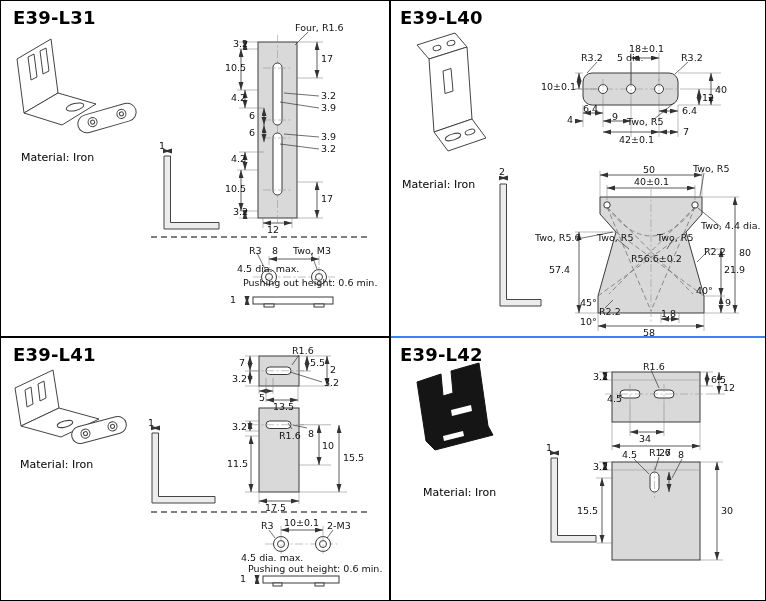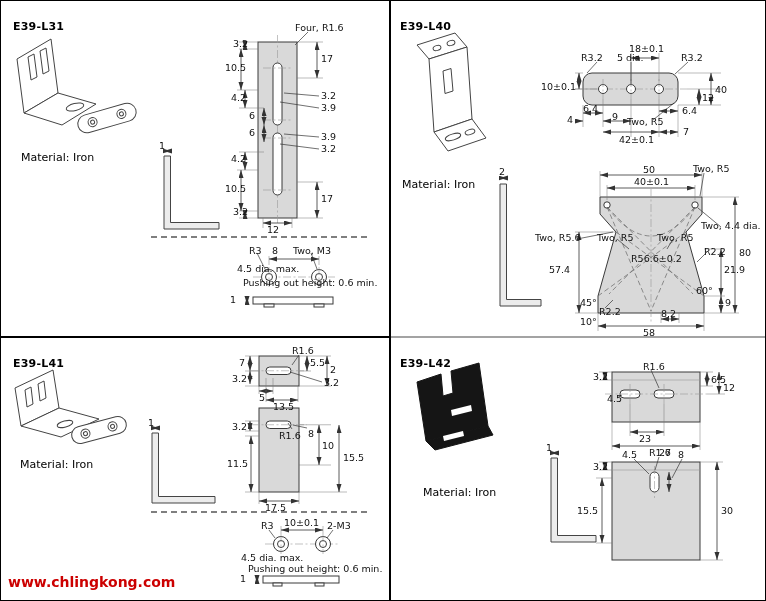--- a/index.html
+++ b/index.html
@@ -1,22 +1,22 @@
 <!DOCTYPE html>
 <html><head>
 <meta charset="utf-8">
 <style>
   html,body{margin:0;padding:0;background:#fff;}
   .sheet{position:relative;width:766px;height:601px;background:#fff;border:1px solid #000;box-sizing:border-box;font-family:"DejaVu Sans",sans-serif;overflow:hidden;}
   .grid{display:grid;grid-template-columns:390px 374px;grid-template-rows:337px 262px;width:764px;height:599px;}
   .panel{position:relative;box-sizing:border-box;overflow:hidden;background:#fff;}
   .panel.tl{border-right:2px solid #000;border-bottom:2px solid #000;}
-  .panel.tr{border-bottom:2px solid #a3a3a3;}
+  .panel.tr{border-bottom:2px solid #3b82f6;}
   .panel.bl{border-right:2px solid #000;}
-  .panel-title{position:absolute;left:12px;top:19px;font-size:11px;font-weight:bold;color:#000;letter-spacing:.2px;}
+  .panel-title{position:absolute;left:12px;top:6px;font-size:18px;font-weight:bold;color:#000;letter-spacing:.2px;}
   .panel.tr .panel-title,.panel.br .panel-title{left:9px;}
   .material{position:absolute;font-size:11px;color:#000;white-space:nowrap;}
   .dim{position:absolute;font-size:9.5px;line-height:1;color:#111;white-space:nowrap;}
   .watermark{position:absolute;left:7px;top:573px;font-size:14px;font-weight:bold;color:#cc0000;z-index:30;}
   svg.layer{position:absolute;left:0;top:0;}
   .dl{stroke:#333;stroke-width:.8;}
   .ext{stroke:#777;stroke-width:.5;}
   .cl{stroke:#999;stroke-width:.6;stroke-dasharray:8 2.5 2 2.5;}
   .ldr{stroke:#333;stroke-width:.7;fill:none;}
 </style>
@@ -271,25 +271,25 @@
     <span class="dim" style="left:310px;top:220px">Two, 4.4 dia.</span>
     <span class="dim" style="left:144px;top:232px">Two, R5.6</span>
     <span class="dim" style="left:206px;top:232px">Two, R5</span>
     <span class="dim" style="left:266px;top:232px">Two, R5</span>
     <span class="dim" style="left:240px;top:253px">R56.6±0.2</span>
     <span class="dim" style="left:313px;top:246px">R2.2</span>
     <span class="dim" style="left:158px;top:264px">57.4</span>
     <span class="dim" style="left:348px;top:247px">80</span>
     <span class="dim" style="left:333px;top:264px">21.9</span>
     <span class="dim" style="left:334px;top:297px">9</span>
-    <span class="dim" style="left:305px;top:285px">60°</span>
+    <span class="dim" style="left:305px;top:285px">40°</span>
     <span class="dim" style="left:189px;top:297px">45°</span>
     <span class="dim" style="left:208px;top:306px">R2.2</span>
     <span class="dim" style="left:189px;top:316px">10°</span>
-    <span class="dim" style="left:270px;top:308px">8.2</span>
+    <span class="dim" style="left:270px;top:308px">1.8</span>
     <span class="dim" style="left:252px;top:327px">58</span>
   </div>
 
   <div class="panel bl">
     <svg class="layer" width="389" height="262" viewBox="0 0 389 262">
       <defs>
             <marker id="m41" markerWidth="9" markerHeight="7" refX="8" refY="2.5" orient="auto-start-reverse" markerUnits="userSpaceOnUse">
               <path d="M0,0L8,2.5L0,5Z" fill="#333"></path>
             </marker>
           </defs>
@@ -466,26 +466,25 @@
         <line x1="326" y1="124" x2="326" y2="222" class="dl" marker-start="url(#m42)" marker-end="url(#m42)"></line>
       </g>
     </svg>
     <div class="panel-title">E39-L42</div>
     <div class="material" style="left:32px;top:148px">Material: Iron</div>
     <span class="dim" style="left:202px;top:34px">3.2</span>
     <span class="dim" style="left:252px;top:24px">R1.6</span>
     <span class="dim" style="left:320px;top:37px">6.5</span>
     <span class="dim" style="left:332px;top:45px">12</span>
     <span class="dim" style="left:216px;top:56px">4.5</span>
-    <span class="dim" style="left:248px;top:96px">23</span>
+    <span class="dim" style="left:248px;top:96px">34</span>
     <span class="dim" style="left:268px;top:110px">27</span>
     <span class="dim" style="left:231px;top:112px">4.5</span>
     <span class="dim" style="left:258px;top:110px">R1.6</span>
     <span class="dim" style="left:287px;top:112px">8</span>
     <span class="dim" style="left:202px;top:124px">3.2</span>
     <span class="dim" style="left:186px;top:168px">15.5</span>
     <span class="dim" style="left:330px;top:168px">30</span>
     <span class="dim" style="left:155px;top:105px">1</span>
   </div>
 
 </div>
-<div class="watermark">www.chlingkong.com</div>
 </div>
 
 </body></html>

